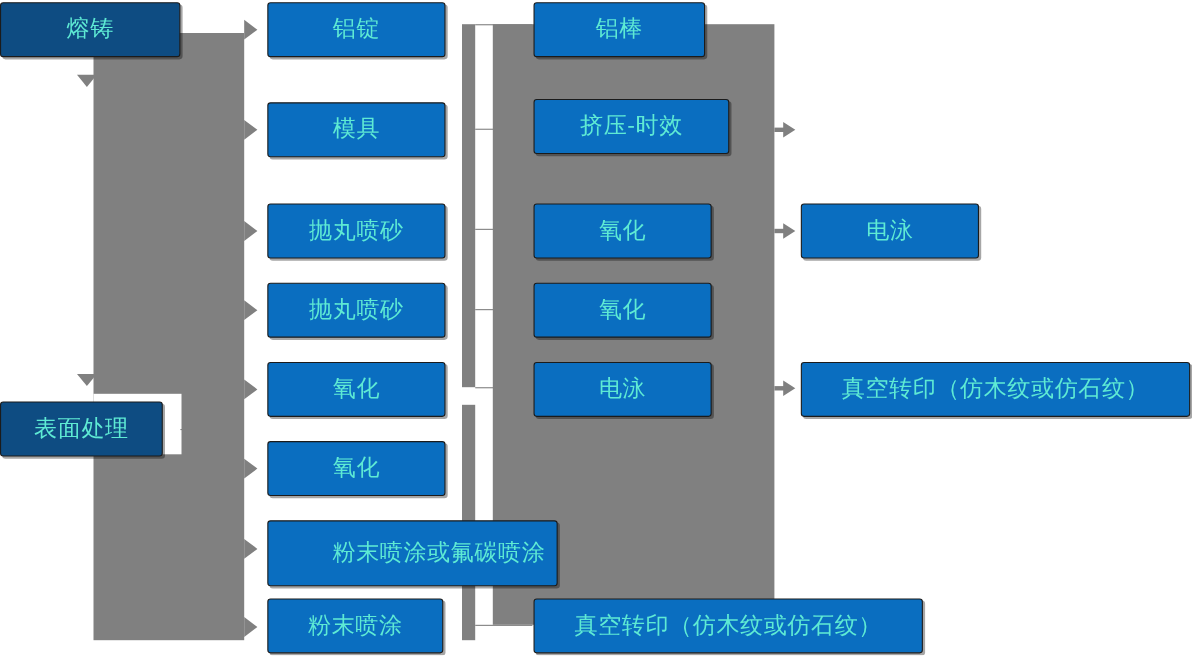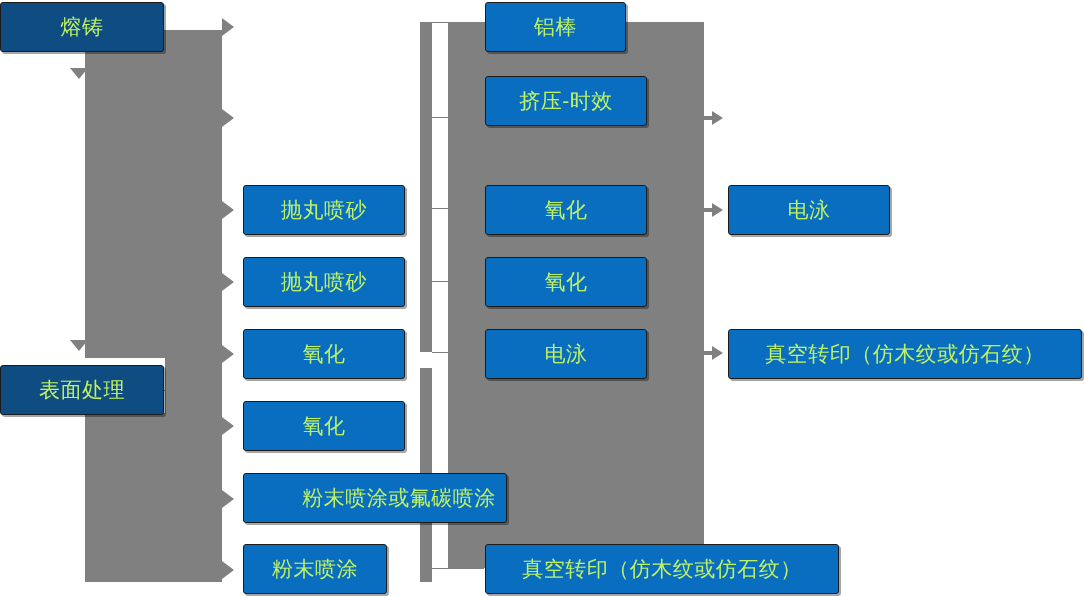--- a/index.html
+++ b/index.html
@@ -60,21 +60,21 @@
     border-right: 9px solid transparent;
     border-top: 11px solid #808080;
   }
   
   .box {
     position: absolute;
     box-sizing: border-box;
     display: flex;
     align-items: center;
     justify-content: center;
-    color: #bef264;
+    color: #5eead4;
     font-size: 21px;
     line-height: 1.1;
     letter-spacing: 0.5px;
     border: 1px solid #1b1b1b;
     border-radius: 3px;
     box-shadow: 2px 2px 0 rgba(0,0,0,0.35);
     white-space: nowrap;
     user-select: none;
   }
   .box.stage {
@@ -130,55 +130,61 @@
   <div class="arrow-small" style="left:712px; top:203px;"></div>
 
   <div class="arrow-stem" style="left:704px; top:351px; width:11px;"></div>
   <div class="arrow-small" style="left:712px; top:346px;"></div>
 
   <div class="box stage" style="left:0px; top:2px; width:164px; height:50px;">
     <span class="label">熔铸</span>
   </div>
 
 
-  <div class="box stage" style="left:0px; top:365px; width:164px; height:50px;">
+  <div class="box stage" style="left:0px; top:365px; width:148px; height:50px;">
     <span class="label">表面处理</span>
   </div>
 
-
+  <div class="box step" style="left:243px; top:2px; width:162px; height:50px;">
+    <span class="label">铝锭</span>
+  </div>
+
+  <div class="box step" style="left:243px; top:93px; width:162px; height:50px;">
+    <span class="label">模具</span>
+  </div>
 
   <div class="box step" style="left:243px; top:185px; width:162px; height:50px;">
     <span class="label">抛丸喷砂</span>
   </div>
 
   <div class="box step" style="left:243px; top:257px; width:162px; height:50px;">
     <span class="label">抛丸喷砂</span>
   </div>
 
   <div class="box step" style="left:243px; top:329px; width:162px; height:50px;">
     <span class="label">氧化</span>
   </div>
 
   <div class="box step" style="left:243px; top:401px; width:162px; height:50px;">
     <span class="label">氧化</span>
   </div>
 
-  <div class="box step" style="left:243px; top:473px; width:264px; height:50px;padding-left:48px;">
+  <div class="box step" style="left:243px; top:473px; width:264px; height:60px;padding-left:48px;">
     <span class="label">粉末喷涂或氟碳喷涂</span>
   </div>
 
-  <div class="box step" style="left:243px; top:544px; width:144px; height:50px;">
+  <div class="box step" style="left:243px; top:544px; width:160px; height:50px;">
     <span class="label">粉末喷涂</span>
   </div>
 
-  <div class="box step" style="left:485px; top:2px; width:141px; height:50px;">
+  <div class="box step" style="left:485px; top:2px; width:156px; height:50px;">
     <span class="label">铝棒</span>
   </div>
 
-  <div class="box step" style="left:485px; top:76px; width:162px; height:50px;">
+  <div class="box step" style="left:485px; top:90px; width:178px; height:50px;">
     <span class="label">挤压-时效</span>
   </div>
 
   <div class="box step" style="left:485px; top:185px; width:162px; height:50px;">
     <span class="label">氧化</span>
   </div>
 
   <div class="box step" style="left:485px; top:257px; width:162px; height:50px;">
     <span class="label">氧化</span>
   </div>

